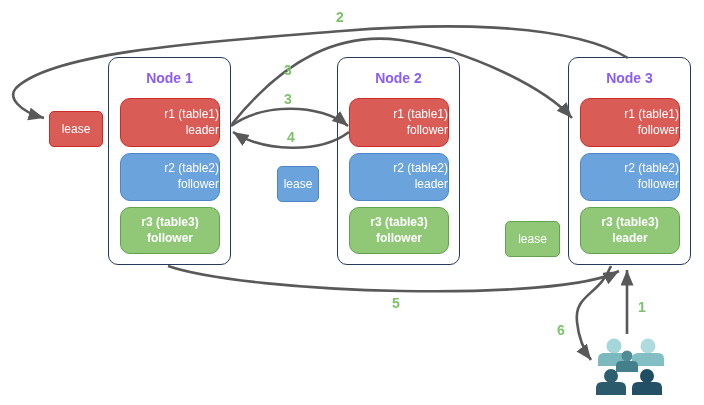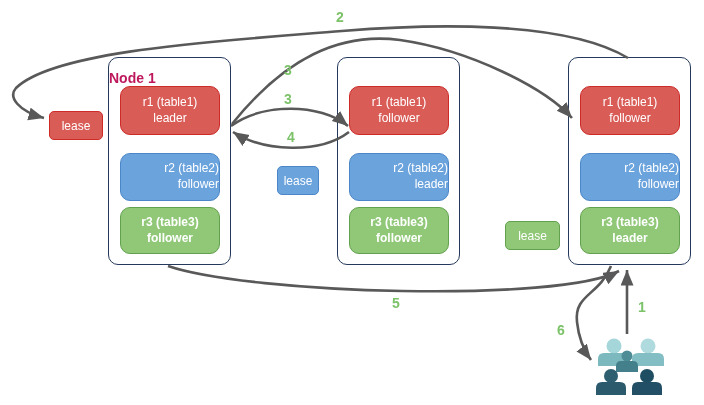--- a/index.html
+++ b/index.html
@@ -5,36 +5,36 @@
   html,body{margin:0;padding:0;background:#fff;}
   #stage{
     position:relative;width:704px;height:405px;background:#fff;overflow:hidden;
     font-family:"Liberation Sans", sans-serif;
   }
   .node{
     position:absolute;top:57px;width:123px;height:208px;background:#fff;
     border:1.5px solid var(--node-border,#24395B);border-radius:10px;box-sizing:border-box;
   }
   .node-title{
-    margin-top:12px;text-align:left;font-weight:bold;font-size:14px;color:#be185d;
+    margin-top:12px;text-align:center;font-weight:bold;font-size:14px;color:#8b5cf6;
   }
   .replica{
     position:absolute;left:11px;width:100px;height:49px;border-radius:10px;
     color:#fff;font-size:12px;line-height:1.3;text-align:center;
     display:flex;flex-direction:column;justify-content:center;box-sizing:border-box;
     border:1.5px solid transparent;
   }
   .replica.red{background:var(--red-fill,#D95C57);border-color:var(--red-border,#CC2B27);}
   .replica.blue{background:var(--blue-fill,#6BA3DD);border-color:var(--blue-border,#4A86C8);text-align:right;}
   .replica.green{background:var(--green-fill,#90C878);border-color:var(--green-border,#62A14E);font-weight:bold;}
-  .r1{top:28px;}
+  .r1{top:40px;align-items:flex-end;}
   .r2{top:95px;height:48px;}
   .r3{top:149px;height:47px;}
   .lease{
-    position:absolute;height:29px;border-radius:5px;color:#fff;font-size:12px;
+    position:absolute;height:36px;border-radius:5px;color:#fff;font-size:12px;
     display:flex;align-items:center;justify-content:center;box-sizing:border-box;
     border:1.5px solid transparent;
   }
   .lease.red{background:var(--red-fill,#D95C57);border-color:var(--red-border,#CC2B27);left:49px;top:111px;width:54px;}
   .lease.blue{background:var(--blue-fill,#6BA3DD);border-color:var(--blue-border,#4A86C8);left:277px;top:166px;width:42px;}
   .lease.green{background:var(--green-fill,#90C878);border-color:var(--green-border,#62A14E);left:505px;top:221px;width:55px;}
   .step{
     position:absolute;color:var(--step-label,#7CC269);font-weight:bold;font-size:14px;
   }
   #arrow-layer{position:absolute;left:0;top:0;pointer-events:none;}
@@ -56,35 +56,37 @@
       <span>r2 (table2)</span>
       <span>follower</span>
     </div>
     <div class="replica green r3">
       <span>r3 (table3)</span>
       <span>follower</span>
     </div>
   </div>
 
   <div class="node" style="left:337px">
+    <div class="node-title">Node 2</div>
     <div class="replica red r1">
       <span>r1 (table1)</span>
       <span>follower</span>
     </div>
     <div class="replica blue r2">
       <span>r2 (table2)</span>
       <span>leader</span>
     </div>
     <div class="replica green r3">
       <span>r3 (table3)</span>
       <span>follower</span>
     </div>
   </div>
 
   <div class="node" style="left:568px">
+    <div class="node-title">Node 3</div>
     <div class="replica red r1">
       <span>r1 (table1)</span>
       <span>follower</span>
     </div>
     <div class="replica blue r2">
       <span>r2 (table2)</span>
       <span>follower</span>
     </div>
     <div class="replica green r3">
       <span>r3 (table3)</span>

